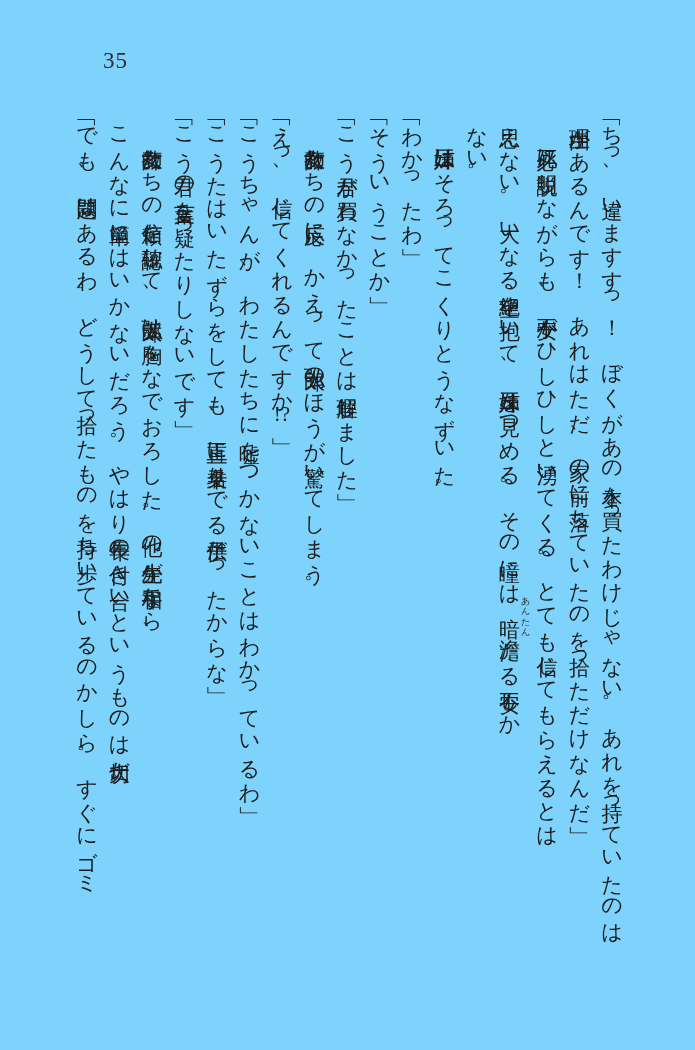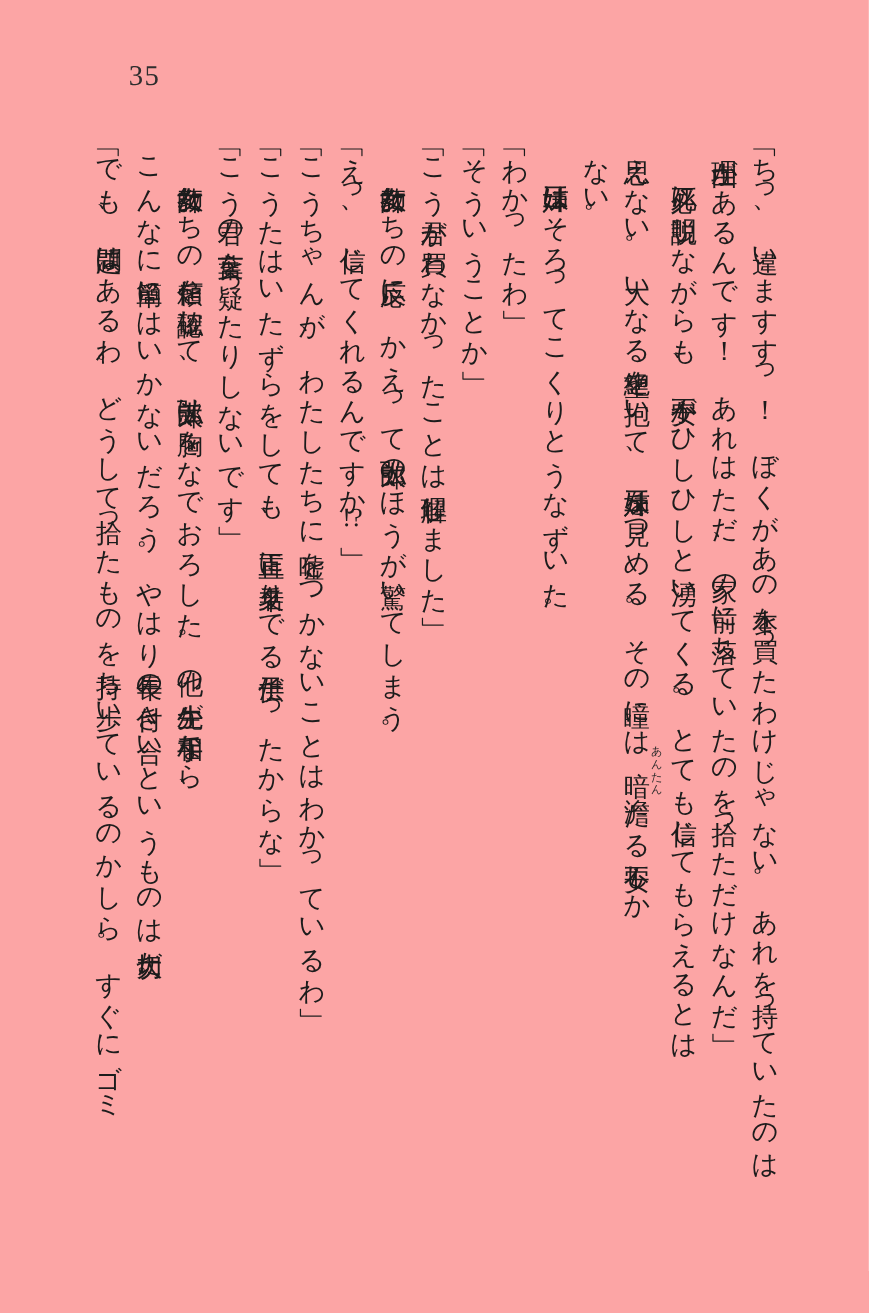--- a/index.html
+++ b/index.html
@@ -1,20 +1,20 @@
 <!DOCTYPE html>
 <html lang="ja"><head>
 <meta charset="utf-8">
 <style>
   html, body { margin: 0; padding: 0; }
   .page {
     position: relative;
     width: 695px;
     height: 1050px;
-    background: #fca5a5;
+    background: #7dd3fc;
     overflow: hidden;
     font-family: "Liberation Serif", "DejaVu Serif", serif;
     color: #1c1c1c;
   }
   .page-number {
     position: absolute;
     top: 48px;
     left: 103px;
     font-size: 23px;
     letter-spacing: 1px;

